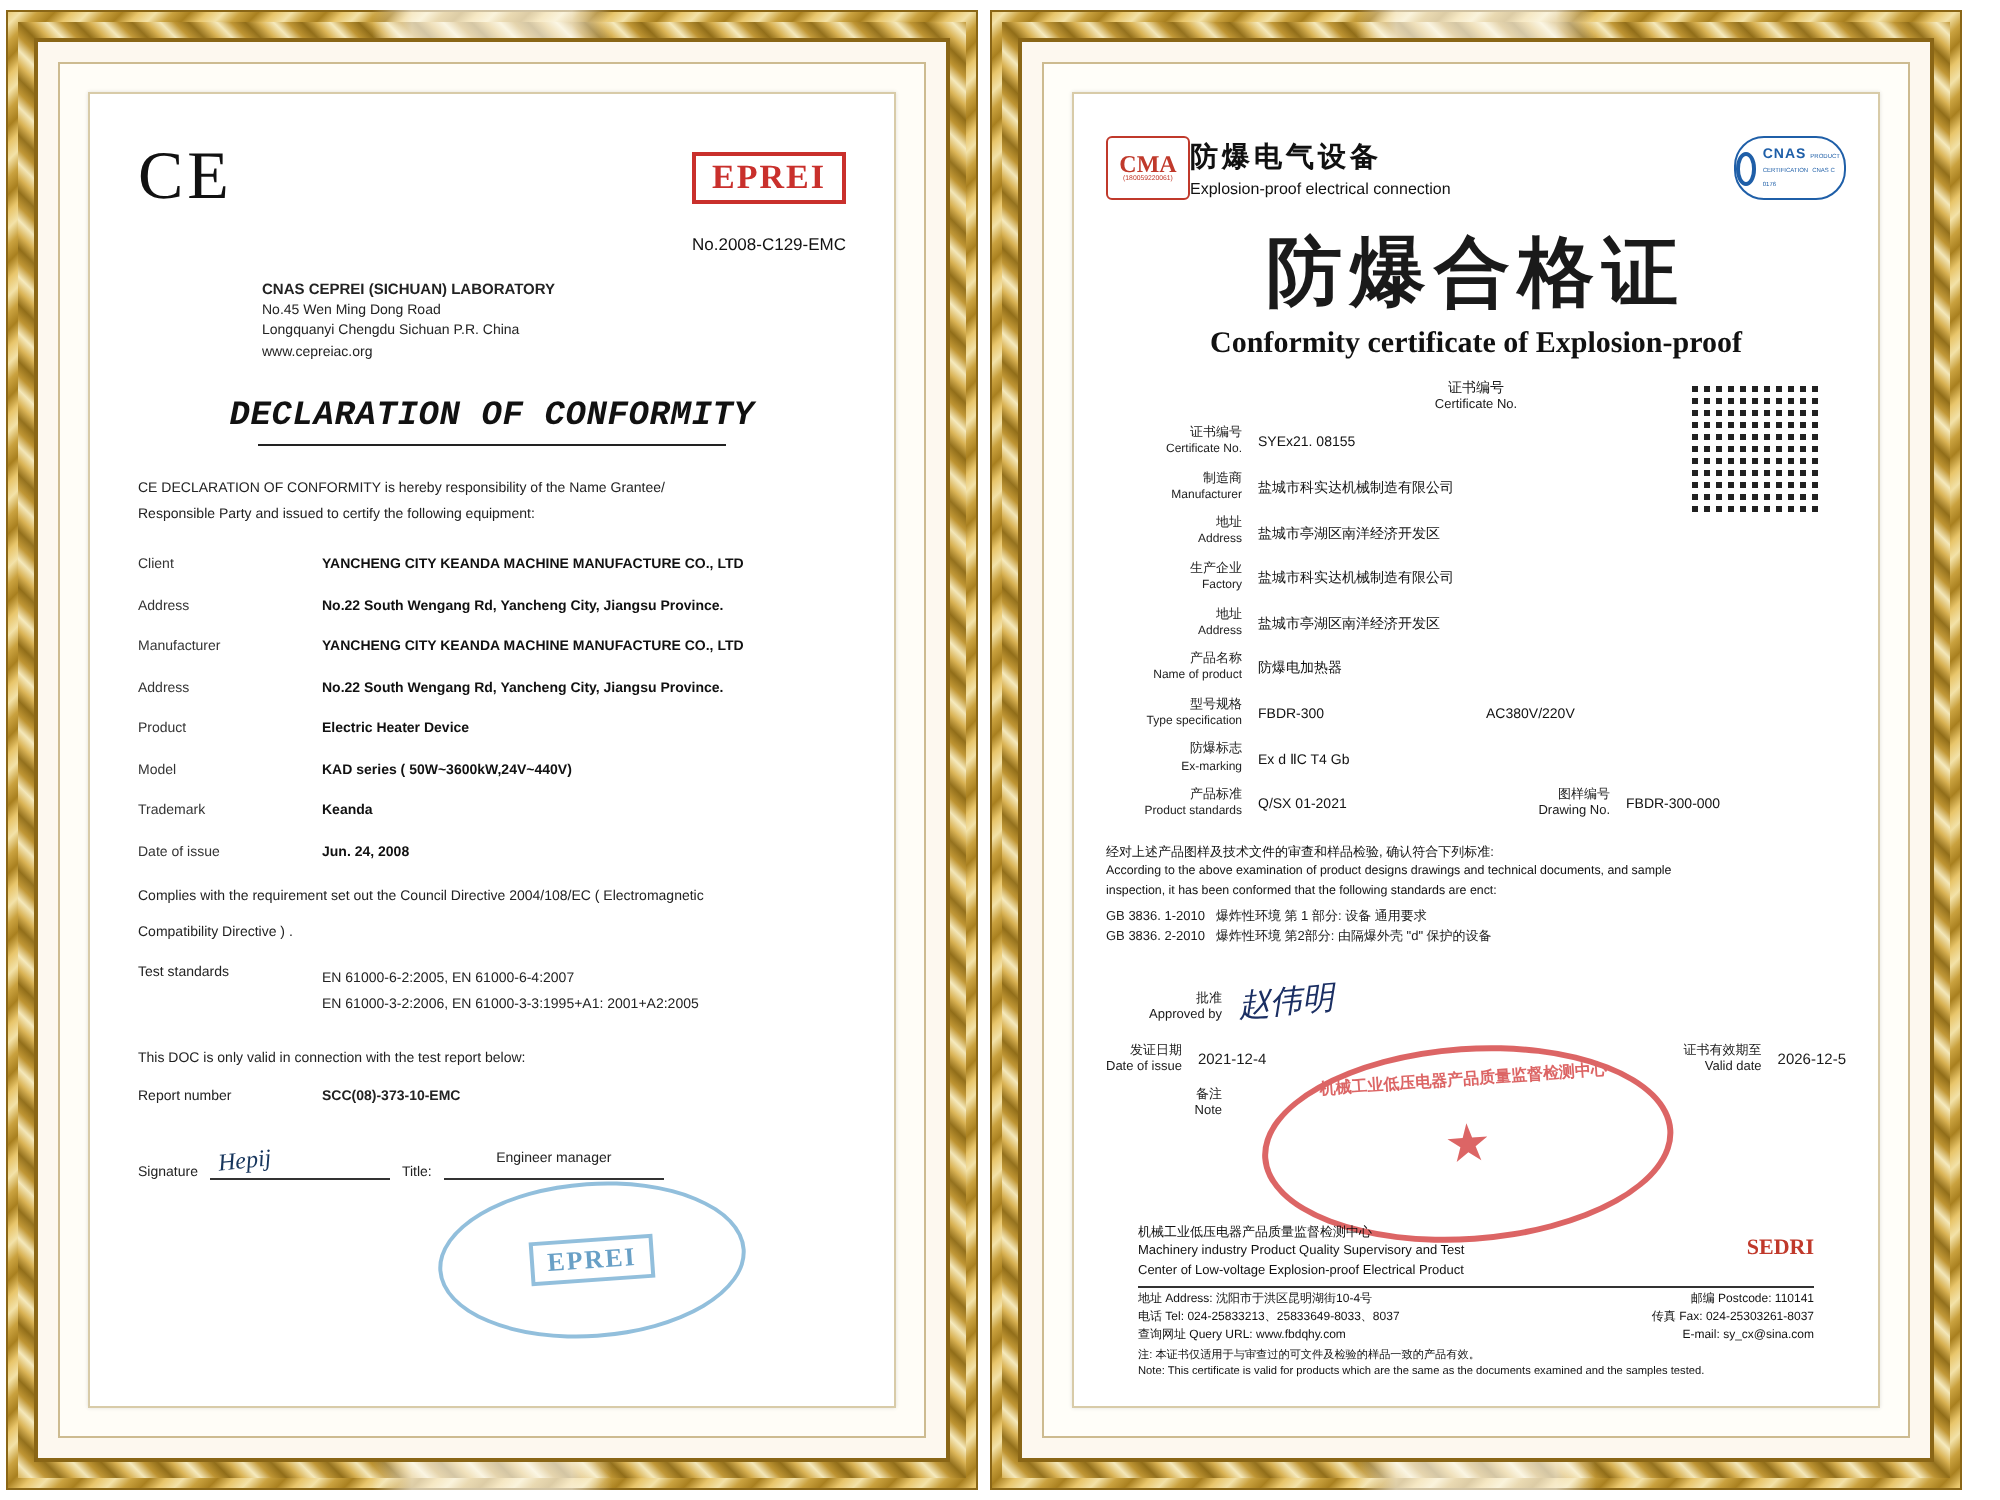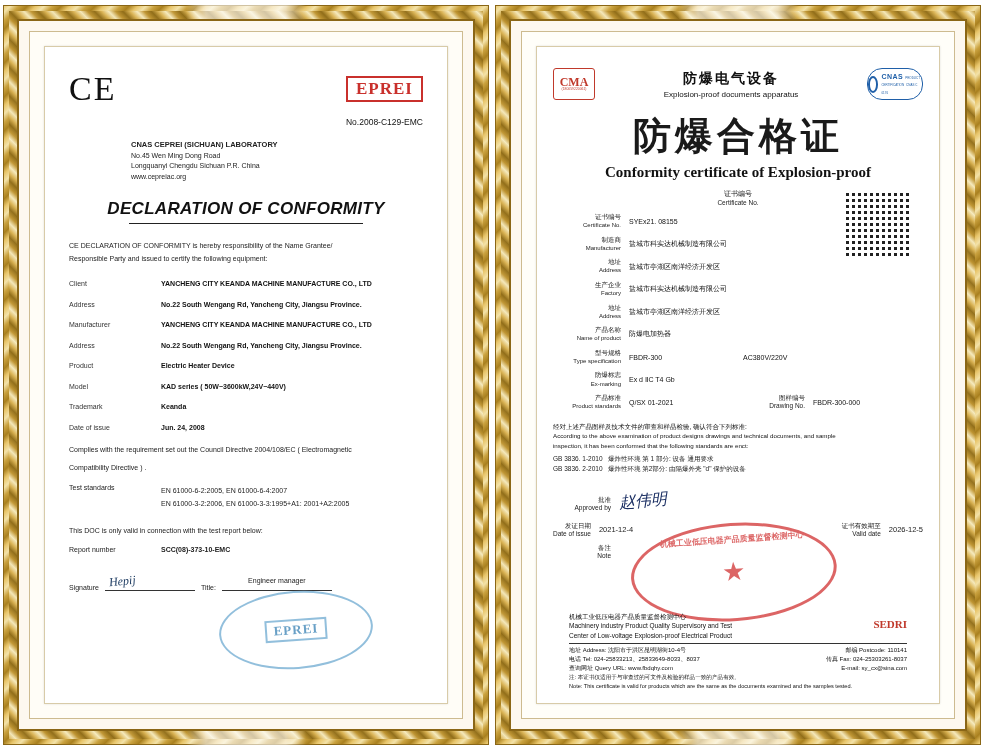--- a/index.html
+++ b/index.html
@@ -70,21 +70,21 @@
   .ce-row{display:flex;align-items:center;justify-content:space-between;height:48px;}
   .ce-mark{font-size:34px;letter-spacing:2px;color:#111;font-family:"Liberation Serif",serif;font-weight:400;}
   .eprei-logo{
     border:2px solid #c9302c;color:#c9302c;font-weight:bold;font-size:17px;
     padding:1px 8px;letter-spacing:1px;font-family:"Liberation Serif",serif;
   }
   .doc-no{text-align:right;font-size:8.5px;font-weight:normal;color:#111;margin-top:4px;}
   .lab-addr{margin-top:12px;font-size:7px;line-height:1.55;color:#222;padding-left:62px;}
   .lab-addr .lab-name{font-weight:bold;font-size:7.5px;}
   .title-doc{
-    margin-top:16px;text-align:center;font-family:Liberation Sans, sans-serif;
+    margin-top:16px;text-align:center;font-family:Liberation Mono, monospace;
     font-style:italic;font-weight:bold;font-size:17px;color:#111;letter-spacing:.3px;
   }
   .title-rule{height:1px;background:#222;margin:4px 60px 0 60px;}
   .intro{margin-top:16px;font-size:7px;line-height:1.8;color:#222;}
   .kv{margin-top:14px;}
   .kv .row{display:flex;font-size:7px;line-height:1.5;margin-bottom:10px;color:#222;}
   .kv .k{width:92px;flex:none;color:#333;}
   .kv .v{flex:1;font-weight:bold;color:#111;}
   .para{font-size:7px;line-height:1.9;color:#222;margin-top:4px;}
   .std-row{display:flex;font-size:7px;margin-top:10px;color:#222;}
@@ -116,21 +116,21 @@
   
   .r-pad{position:absolute;left:16px;right:16px;top:14px;bottom:8px;font-size:7px;color:#1a1a1a;}
   .r-head{display:flex;align-items:center;justify-content:space-between;height:46px;}
   .cma{
     width:40px;height:30px;border:1px solid #c0392b;border-radius:3px;
     display:flex;flex-direction:column;align-items:center;justify-content:center;
     color:#c0392b;
   }
   .cma b{font-size:12px;line-height:1;font-family:"Liberation Serif",serif;}
   .cma i{font-size:3.4px;font-style:normal;line-height:1.1;}
-  .r-head-mid{text-align:center;flex:1;}
+  .r-head-mid{text-align:left;flex:1;}
   .r-head-mid .cn{font-size:14px;font-weight:bold;color:#111;letter-spacing:2px;}
   .r-head-mid .en{font-size:8px;color:#111;margin-top:2px;}
   .cnas{
     width:54px;height:30px;border:1px solid #1f5fa8;border-radius:15px;
     display:flex;align-items:center;justify-content:center;gap:3px;color:#1f5fa8;
   }
   .cnas .dot{width:13px;height:13px;border-radius:50%;border:2px solid #1f5fa8;}
   .cnas b{font-size:7px;letter-spacing:.5px;}
   .cnas i{font-size:3px;font-style:normal;line-height:1.1;}
   .big-cn{
@@ -307,21 +307,21 @@
       <div class="sheet">
         <div class="r-pad">
 
           <div class="r-head">
             <div class="cma">
               <b>CMA</b>
               <i>(180059220061)</i>
             </div>
             <div class="r-head-mid">
               <div class="cn">防爆电气设备</div>
-              <div class="en">Explosion-proof documents apparatus</div>
+              <div class="en">Explosion-proof electrical connection</div>
             </div>
             <div class="cnas">
               <span class="dot"></span>
               <span>
                 <b>CNAS</b>
                 <i>PRODUCT CERTIFICATION</i>
                 <i>CNAS C 0176</i>
               </span>
             </div>
           </div>

